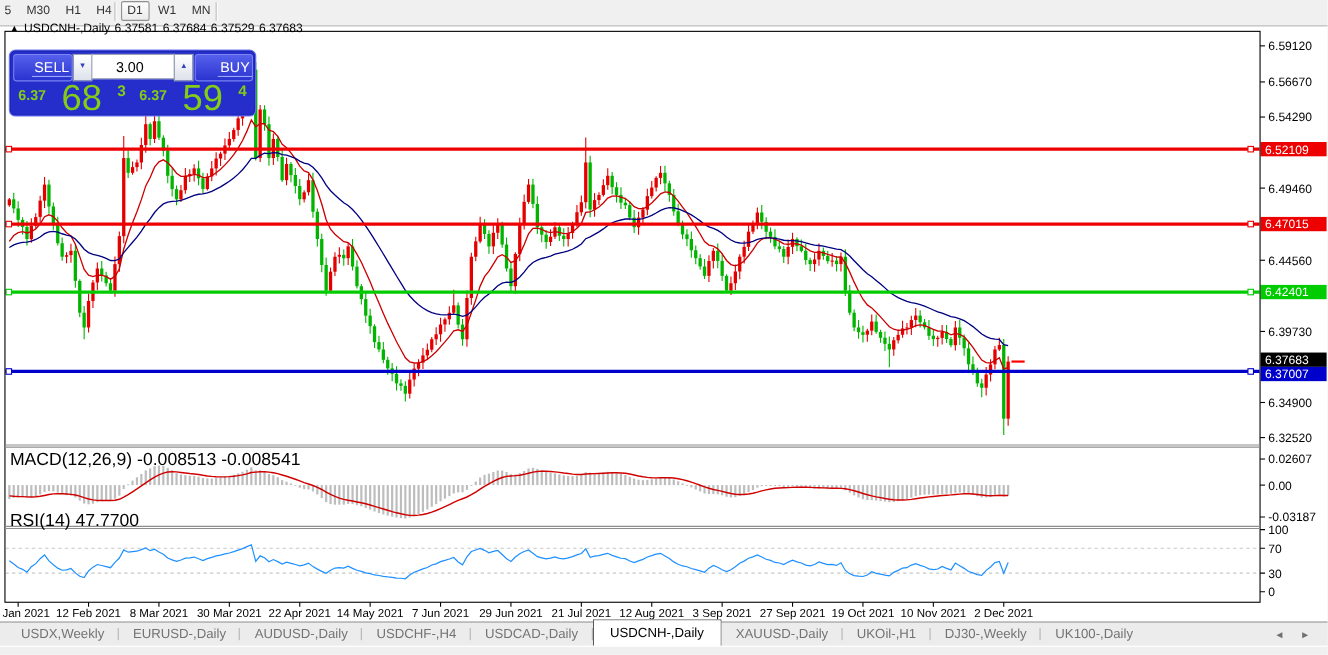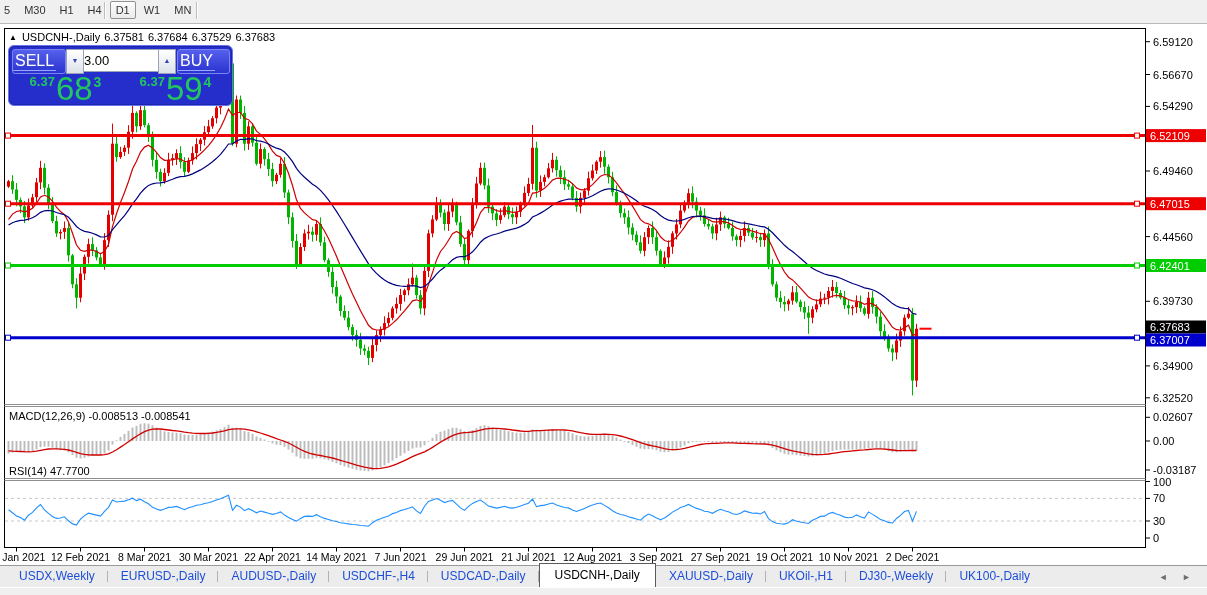--- a/index.html
+++ b/index.html
@@ -11,52 +11,52 @@
   .tfwrap{position:absolute;left:-2px;top:1px;display:flex;align-items:center}
   .tf{display:inline-block;padding:3px 6px;margin-right:2px;font-size:11px;color:#333;
       text-align:center;white-space:nowrap}
   .tf.active{background:linear-gradient(#fdfdfd,#ebebeb);border:1px solid #919191;
              border-radius:2px;padding:2px 5px}
   .vsep{position:absolute;top:2px;width:1px;height:17px;background:#bdbdbd;box-shadow:1px 0 0 #fff}
   
   .chart-area{position:absolute;left:0;top:24px;width:1207px;height:541px;background:#fff}
   #cv{position:absolute;left:0;top:0;width:1207px;height:595px}
   svg text{font-family:"Liberation Sans",sans-serif}
-  .chart-header{position:absolute;left:9px;top:31px;font-size:11px;color:#000;white-space:nowrap}
+  .chart-header{position:absolute;left:9px;top:20px;font-size:11px;color:#000;white-space:nowrap}
   .chart-header .tri{font-size:8px;margin-right:5px;vertical-align:1px}
   .chart-header span{margin-right:4px}
   
   .otp{position:absolute;left:8px;top:45px;width:223px;height:59px;background:#252ecb;
        border:1px solid #6b74f0;border-radius:6px;box-shadow:inset 0 0 0 1px #1d25ad}
   .otp-btn{position:absolute;top:3px;height:23px;background:linear-gradient(#5560ec,#2a33cf);
-           border:1px solid #7b84f2;border-radius:3px;color:#fff;font-size:16px;
-           text-align:left;line-height:22px;cursor:default}
+           border:1px solid #7b84f2;border-radius:3px;color:#fff;font-size:13px;
+           text-align:right;line-height:22px;cursor:default}
   .otp-btn span{border-bottom:1px solid #9aa6ff;padding:0 2px 1px}
   .otp-btn.sell{left:3px;width:52px}
   .otp-btn.buy{left:168px;width:51px}
   .otp-step{position:absolute;top:3px;width:16px;height:23px;background:linear-gradient(#ffffff,#dde1ea);
             border:1px solid #9aa2b8;color:#3344bb;font-size:7px;text-align:center;line-height:22px}
   .otp-step.dn{left:57px}
   .otp-step.up{left:149px}
   .otp-vol{position:absolute;left:74px;top:3px;width:68px;height:21px;background:#fff;
-           border:1px solid #9aa2b8;font-size:13px;color:#000;text-align:left;
+           border:1px solid #9aa2b8;font-size:13px;color:#000;text-align:center;
            line-height:21px;padding-right:6px}
-  .otp-price{position:absolute;top:28px;height:29px;color:#22c55e;display:flex;
-             align-items:flex-start;justify-content:center}
+  .otp-price{position:absolute;top:28px;height:29px;color:#84cc16;display:flex;
+             align-items:center;justify-content:center}
   .otp-price.sell{left:2px;width:109px}
   .otp-price.buy{left:113px;width:107px}
   .pp{font-size:13px;font-weight:bold;margin-bottom:4px}
-  .pb{font-size:33px;line-height:29px;margin:0 1px}
+  .pb{font-size:33px;line-height:29px;margin:0 14px}
   .ps{font-size:14px;font-weight:bold;align-self:flex-start;margin-top:0}
   
-  .ind-label{position:absolute;font-size:11px;color:#000;white-space:nowrap}
+  .ind-label{position:absolute;font-size:16px;color:#000;white-space:nowrap}
   
   .tabbar{position:absolute;left:0;top:565px;width:1207px;height:22px;background:#ececec;
           border-top:1px solid #9a9a9a;display:flex;align-items:flex-end;padding-left:6px;box-sizing:border-box}
-  .tab{position:relative;font-size:12px;color:#1d4ed8;padding:3px 13px 4px;white-space:nowrap}
+  .tab{position:relative;font-size:12px;color:#737373;padding:3px 13px 4px;white-space:nowrap}
   .tab:not(.active):not(:last-child)::after{content:"";position:absolute;right:0;top:5px;bottom:5px;
           border-right:1px solid #b3b3b3}
   .tab.active{background:#fff;border:1px solid #5a5a5a;border-bottom:none;color:#000;
           padding:4px 15px 5px;z-index:2;border-radius:1px 1px 0 0}
   .tab-arrows{position:absolute;right:16px;top:6px;color:#6e6e6e;font-size:9px}
   .tab-arrows span{margin-left:12px}
   .below-tabs{position:absolute;left:0;top:587px;width:1207px;height:8px;background:#f0f0f0;
           border-top:1px solid #fff}
 </style>
 </head>

